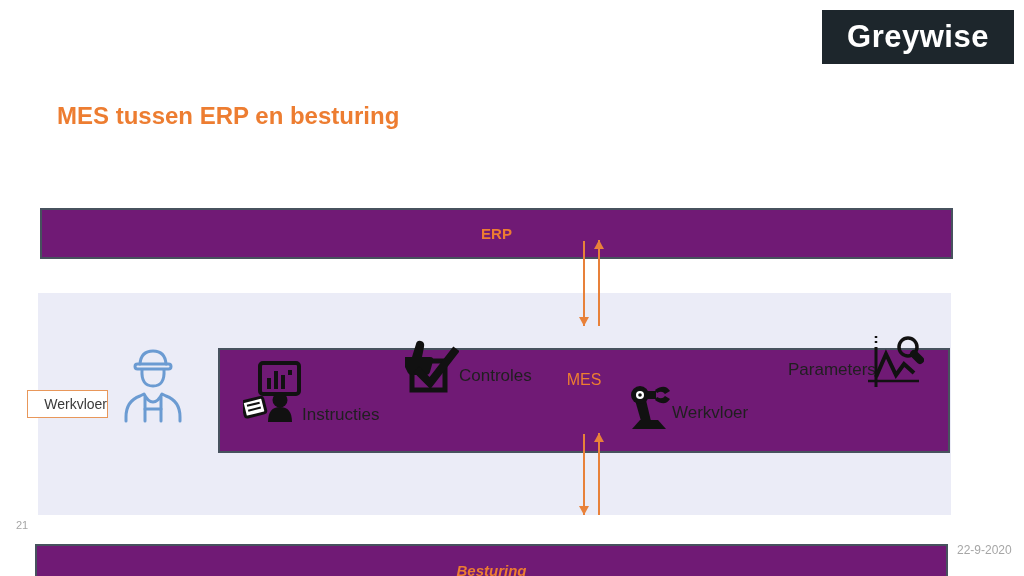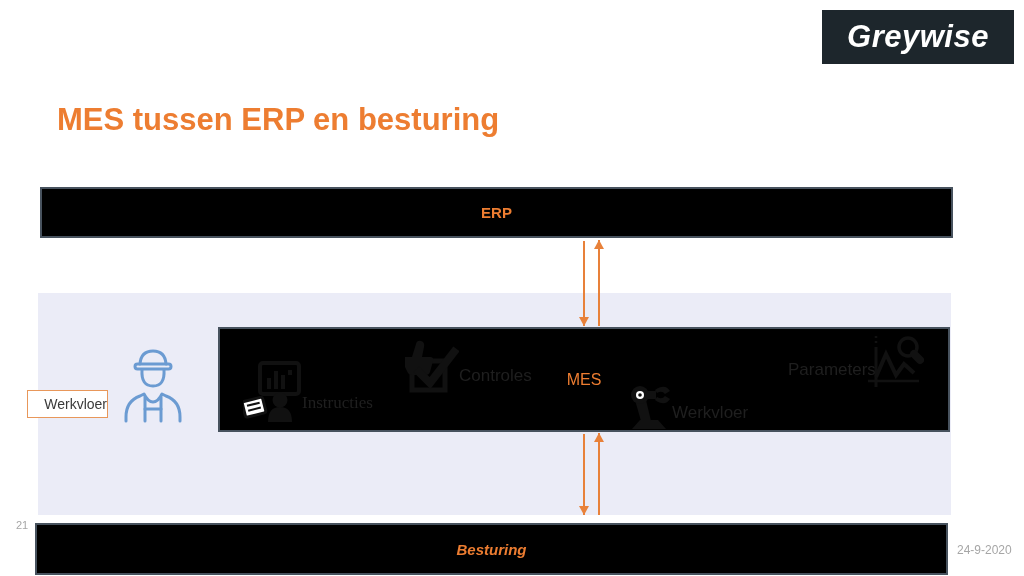--- a/index.html
+++ b/index.html
@@ -3,29 +3,29 @@
 <meta charset="utf-8">
 <style>
   * { margin:0; padding:0; box-sizing:border-box; }
   html,body { width:1024px; height:576px; background:#ffffff; overflow:hidden;
               font-family:"Liberation Sans", sans-serif; }
   .slide { position:relative; width:1024px; height:576px; background:#ffffff; }
 
   
   .logo { position:absolute; left:822px; top:10px; width:192px; height:54px;
           background:#1d262c; color:#ffffff; display:flex; align-items:center;
-          justify-content:center; font-size:31px; font-weight:700; letter-spacing:0.5px;font-style:italic; }
+          justify-content:center; font-size:31px; font-weight:700; letter-spacing:0.5px; }
 
   
-  .title { position:absolute; left:57px; top:102px; font-size:31px; font-weight:700;
+  .title { position:absolute; left:57px; top:102px; font-size:24px; font-weight:700;
            color:#ed7d31; }
 
   
-  .layer { position:absolute; background:#000000; border:2.5px solid #47525e;
-           display:flex; align-items:center; justify-content:center; }
+  .layer { position:absolute; background:#701a75; border:2.5px solid #47525e;
+           display:flex; align-items:center; justify-content:center;margin-top:21px; }
   .layer-label { font-size:15px; font-weight:700; color:#ed7d31; }
   .erp-box { left:40px; top:187px; width:913px; height:51px; }
   .besturing-box { left:35px; top:523px; width:913px; height:52px;font-style:italic; }
 
   
   .werkvloer-band { position:absolute; left:38px; top:293px; width:913px; height:222px;
                     background:#ebecf7; }
 
   
   .mes-box { left:218px; top:327px; width:732px; height:105px; }
@@ -81,21 +81,21 @@
     <rect x="38" y="14" width="4" height="14" fill="#111"></rect>
     <rect x="45" y="9" width="4" height="5" fill="#111"></rect>
     <circle cx="37" cy="39" r="7.5" fill="#111"></circle>
     <path d="M25,61 q0,-15 12,-15 q12,0 12,15 z" fill="#111"></path>
     <g transform="rotate(-14 12 48)">
       <rect x="1" y="38" width="21" height="16" rx="2" fill="#fff" stroke="#111" stroke-width="3"></rect>
       <line x1="5" y1="43" x2="18" y2="43" stroke="#111" stroke-width="2"></line>
       <line x1="5" y1="48" x2="18" y2="48" stroke="#111" stroke-width="2"></line>
     </g>
   </svg>
-  <span class="item-label" style="left:302px; top:393px;font-family:Liberation Serif, serif;">Instructies</span>
+  <span class="item-label" style="left:302px; top:405px;">Instructies</span>
 
   <svg class="icon" style="left:403px; top:336px;" width="56" height="57" viewBox="0 0 56 57">
     <rect x="9" y="25" width="33" height="29" fill="none" stroke="#111" stroke-width="5"></rect>
     <path d="M2,21 h7 l4,-13 q1,-4 5,-3 q4,1 3,6 l-2,10 h8 q4,0 3,4 l-3,11 q-1,3 -4,3 h-14 q-3,0 -4,-2 l-3,-6 z" fill="#111"></path>
     <path d="M16,36 L27,47 L51,16" fill="none" stroke="#111" stroke-width="8" stroke-linecap="square"></path>
   </svg>
   <span class="item-label" style="left:459px; top:366px;">Controles</span>
 
   <svg class="icon" style="left:628px; top:383px;" width="44" height="46" viewBox="0 0 44 46">
     <path d="M4,46 h34 l-8,-9 h-18 z" fill="#111"></path>
@@ -134,15 +134,15 @@
   </svg>
 
   <div class="arrow down" style="left:583px; top:434px; height:81px;"></div>
   <div class="arrow up" style="left:598px; top:433px; height:82px;"></div>
 
   <div class="layer besturing-box">
     <span class="layer-label">Besturing</span>
   </div>
 
   <span class="page-number">21</span>
-  <span class="slide-date">24-9-2020</span>
+  <span class="slide-date">22-9-2020</span>
 
 </div>
 
 </body></html>

